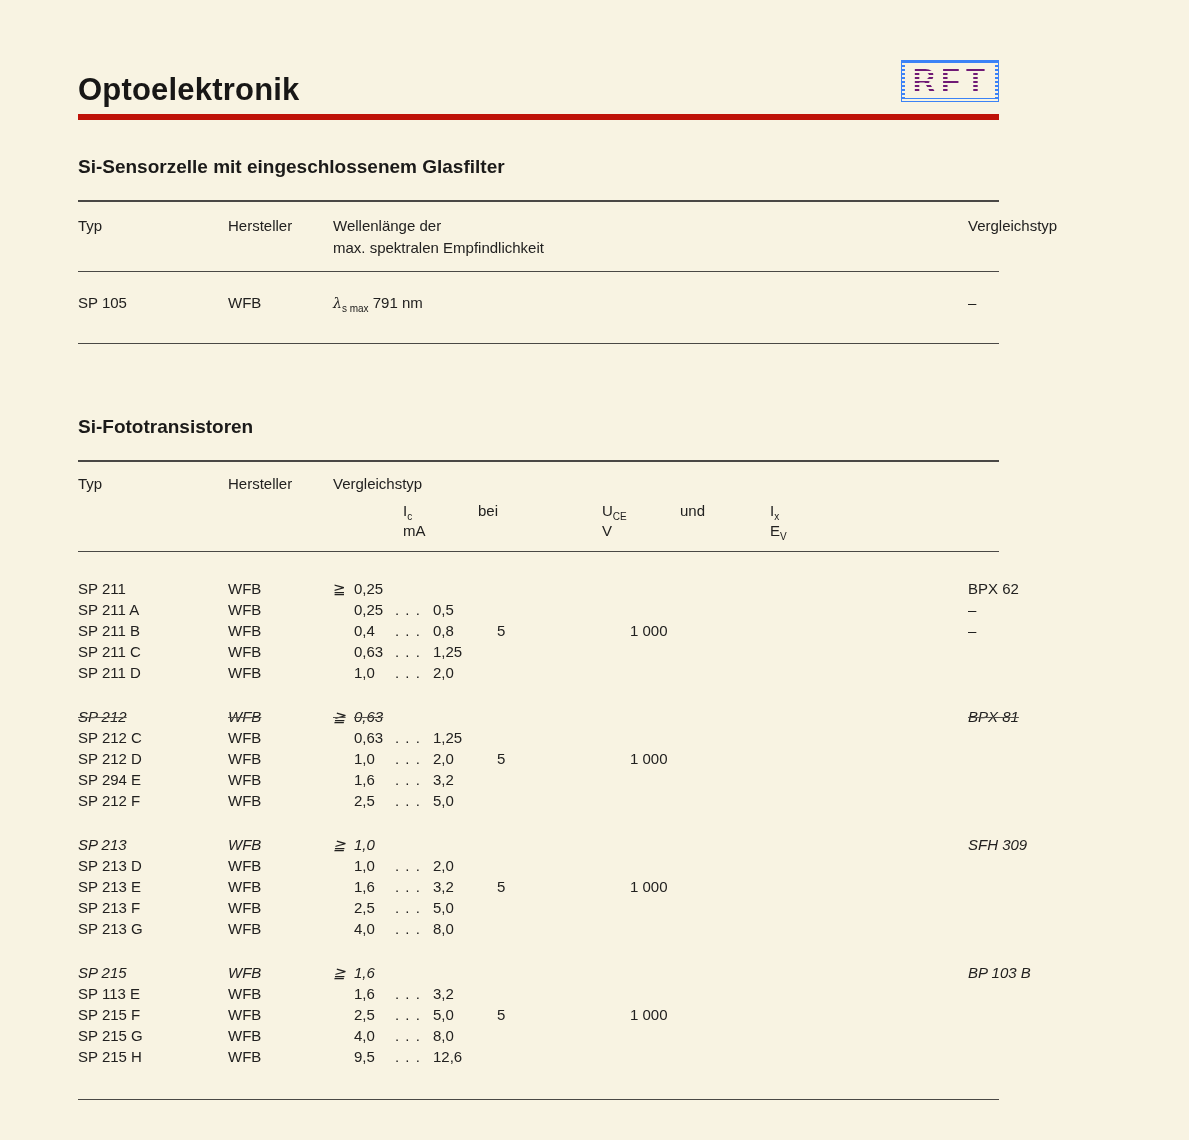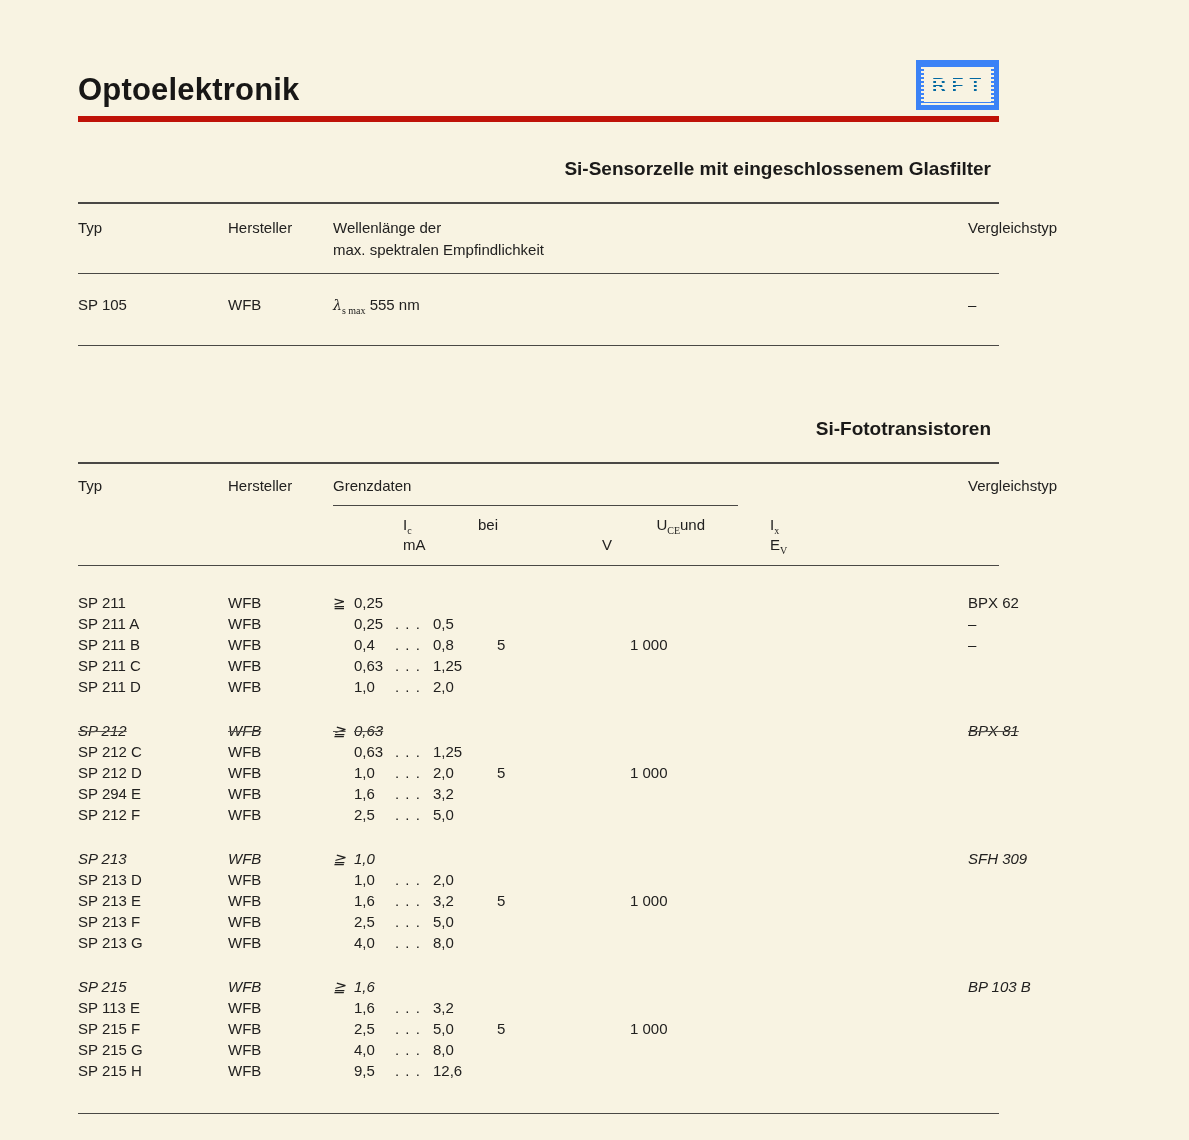--- a/index.html
+++ b/index.html
@@ -10,33 +10,33 @@
     font-family:"Liberation Sans", sans-serif;
     color:#222120;
   }
   .page { position:relative; width:1090px; height:1140px; padding:60px 91px 12px 78px; }
 
   
   .titlebar { display:flex; justify-content:space-between; align-items:flex-start; }
   .page-title { margin:0; padding-top:12px; font-size:31px; font-weight:bold; letter-spacing:0.2px; color:#181716; }
   .rft-logo {
     position:relative; margin-top:0;
-    border:8px solid #3b82f6; color:#0369a1;
-    font-size:19px; font-weight:bold; letter-spacing:6px;
+    border:4px solid #3b82f6; color:#701a75;
+    font-size:31px; font-weight:bold; letter-spacing:6px;
     padding:1px 4px 1px 8px; line-height:32px;
   }
   .rft-logo::after {
     content:""; position:absolute; inset:-3px;
     background:repeating-linear-gradient(to bottom, rgba(248,243,226,0) 0 2px, #f8f3e2 2px 4px);
     pointer-events:none;
   }
   .red-rule { height:6px; background:#bf1208; margin-top:6px; }
 
   
-  .sec-heading { font-size:19px; font-weight:bold; color:#1b1a19; margin:8px;text-align:right; }
+  .sec-heading { font-size:19px; font-weight:bold; color:#1b1a19; margin:0; }
   .sec1-heading { margin-top:36px; }
   .sec2-heading { margin-top:72px; }
 
   
   .hr { border:0; border-top:2px solid #4a4845; margin:0; }
   .hr-thin { border-top:1.5px solid #4a4845; }
 
   
   .grid { display:grid; grid-template-columns:150px 105px 164px 133px 338px 130px; }
   .span345 { grid-column:3 / span 3; }
@@ -48,22 +48,22 @@
   .lambda { font-family:"DejaVu Serif", serif; font-style:italic; font-size:14px; }
   .smallsub { font-size:10px; }
 
   
   .t2-rule-top { margin-top:22px; }
   .t2-head { padding-top:13px; font-size:15px; }
   .grenz-underline { width:405px; height:12px; border-bottom:1.5px solid #4a4845; }
   .t2-subhead { padding:9px 0 10px 0; font-size:15px; line-height:20px;gap:35px; }
   .sub-pair { display:flex; }
   .sub-ic-w { display:inline-block; width:75px; }
-  .sub-u-w  { display:inline-block; width:78px;text-align:right; }
-  sub { font-size:10px; line-height:0;font-family:Liberation Serif, serif; }
+  .sub-u-w  { display:inline-block; width:78px; }
+  sub { font-size:10px; line-height:0; }
 
   .rows { padding-top:26px; font-size:15px; }
   .row { line-height:21px; }
   .row.group-start { margin-top:23px;font-style:italic; }
   .row.struck [data-field] { text-decoration:line-through; text-decoration-color:#55524e; }
 
   .c-ic { display:flex; }
   .c-ic .ge   { display:inline-block; width:21px; }
   .c-ic .from { display:inline-block; width:41px; }
   .c-ic .dots { display:inline-block; width:38px; letter-spacing:1px; }
@@ -93,36 +93,32 @@
     </div>
     <div>Vergleichstyp</div>
   </div>
   <hr class="hr hr-thin">
 
   <div class="grid t1-row">
     <div>SP 105</div>
     <div>WFB</div>
     <div class="span345">
       <span class="lambda">λ</span><sub class="smallsub">s max</sub>
-      <span>555 nm</span>
+      <span>791 nm</span>
     </div>
     <div>–</div>
   </div>
   <hr class="hr hr-thin">
 
   <h2 class="sec-heading sec2-heading">Si-Fototransistoren</h2>
 
   <hr class="hr t2-rule-top">
   <div class="grid t2-head">
     <div>Typ</div>
     <div>Hersteller</div>
-    <div class="span345">
-      <span>Grenzdaten</span>
-      <div class="grenz-underline"></div>
-    </div>
     <div>Vergleichstyp</div>
   </div>
 
   <div class="grid t2-subhead">
     <div></div>
     <div></div>
     <div>
       <div class="sub-pair">
         <span class="sub-ic-w"><span>I</span><sub>c</sub></span>
         <span>bei</span>

